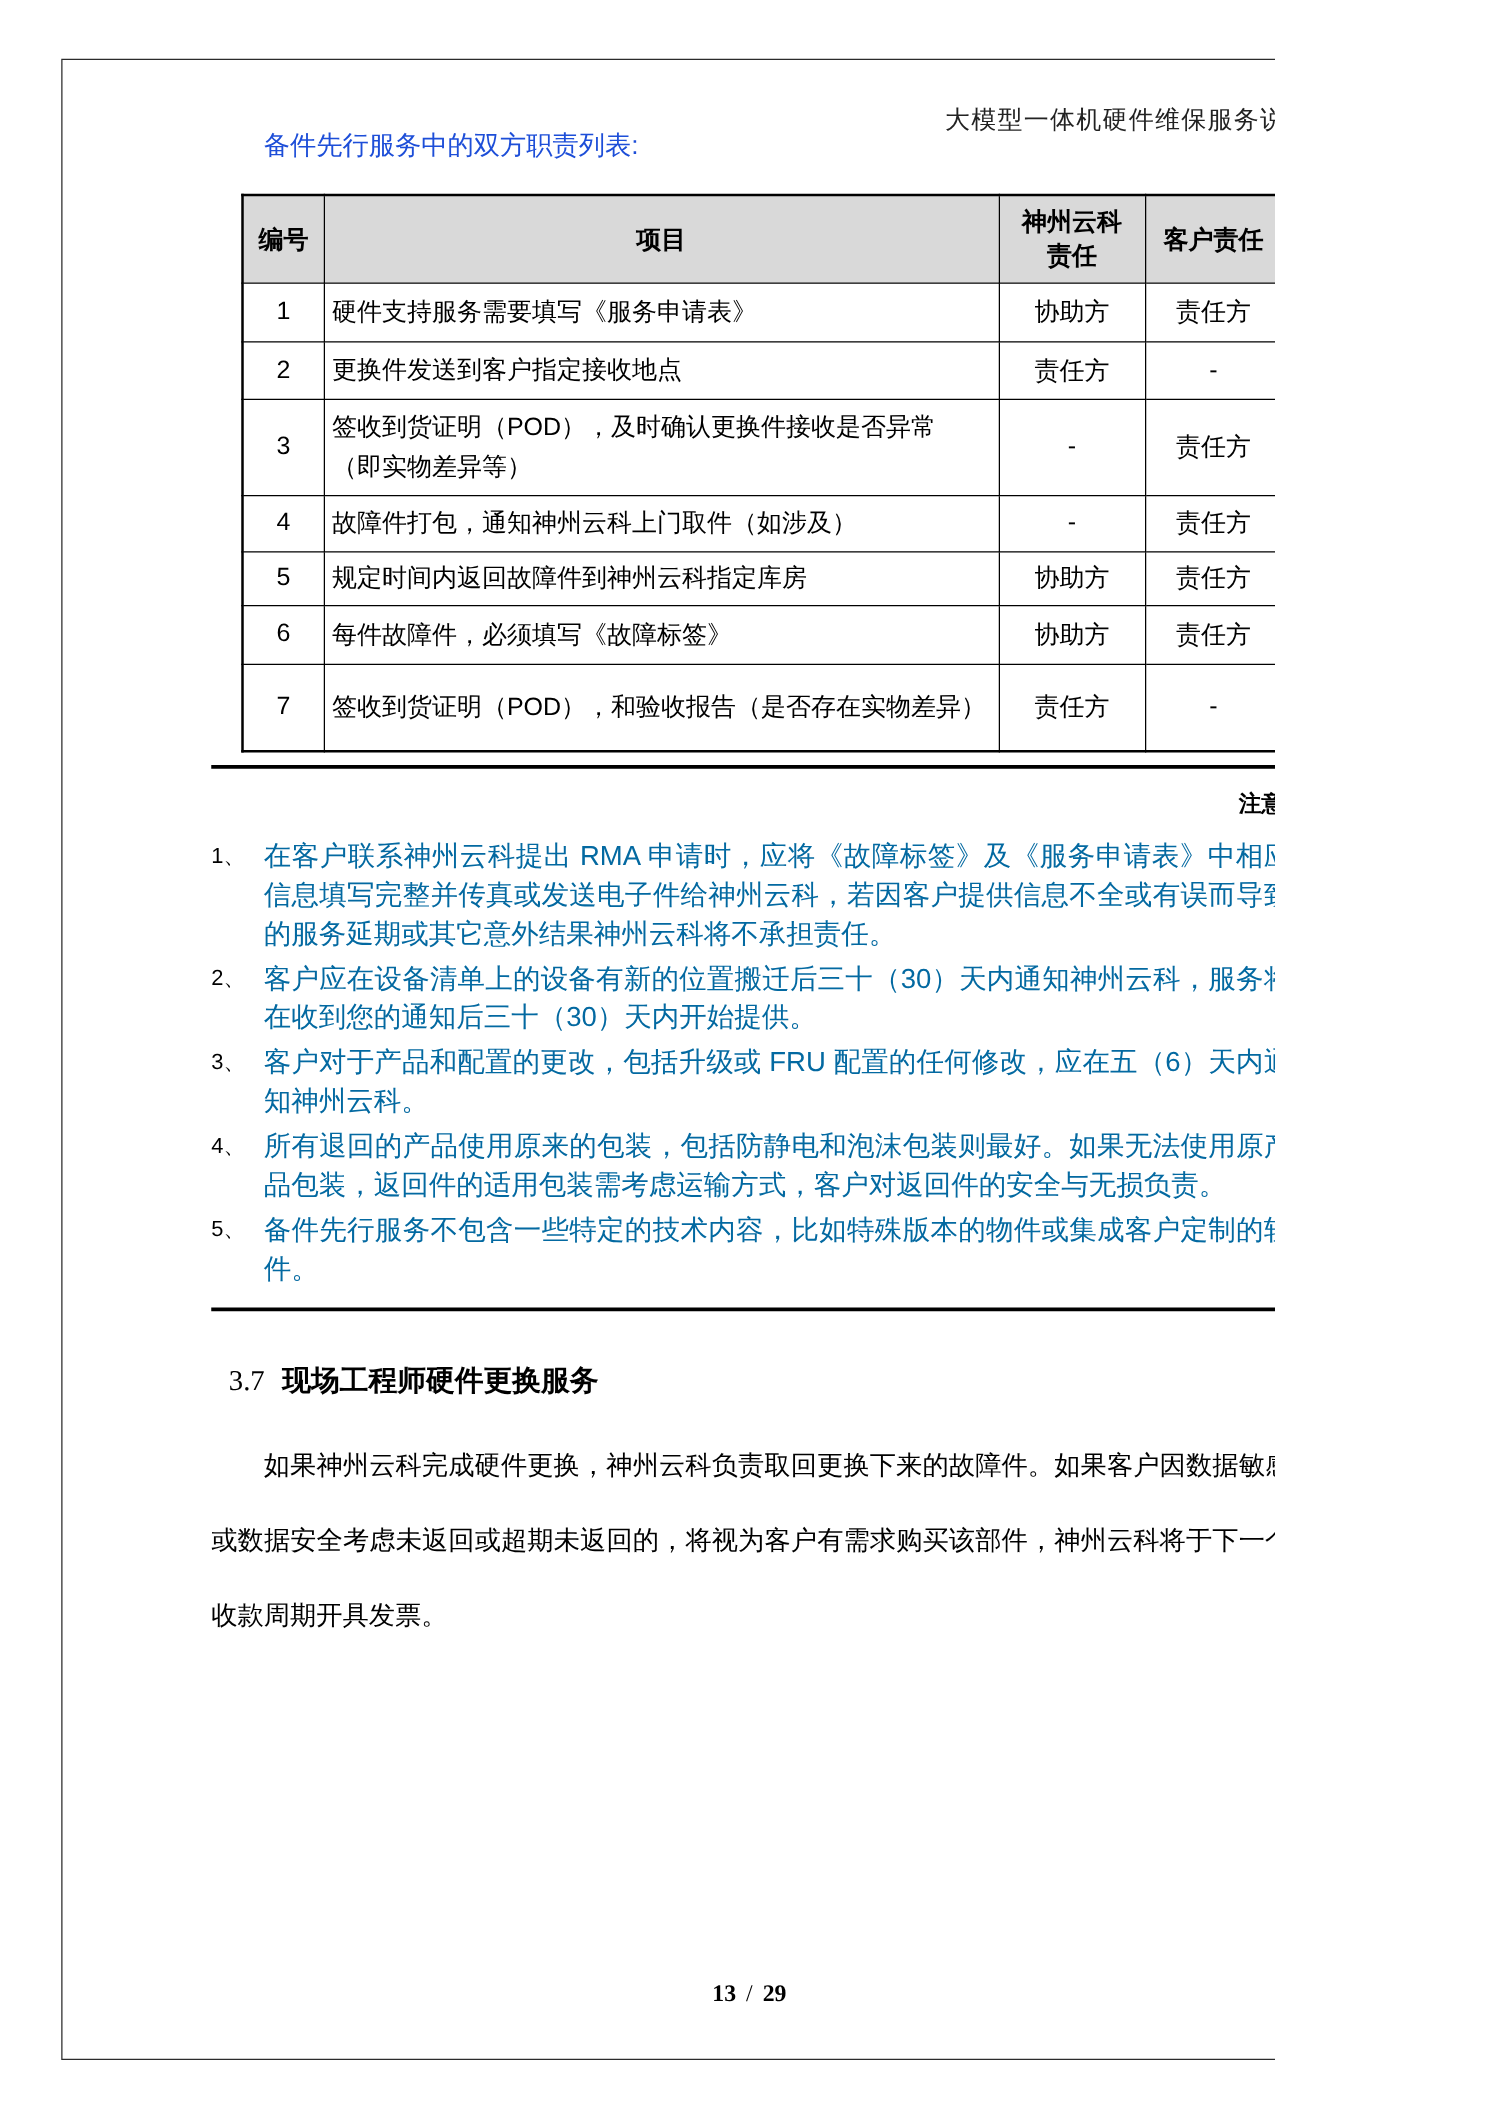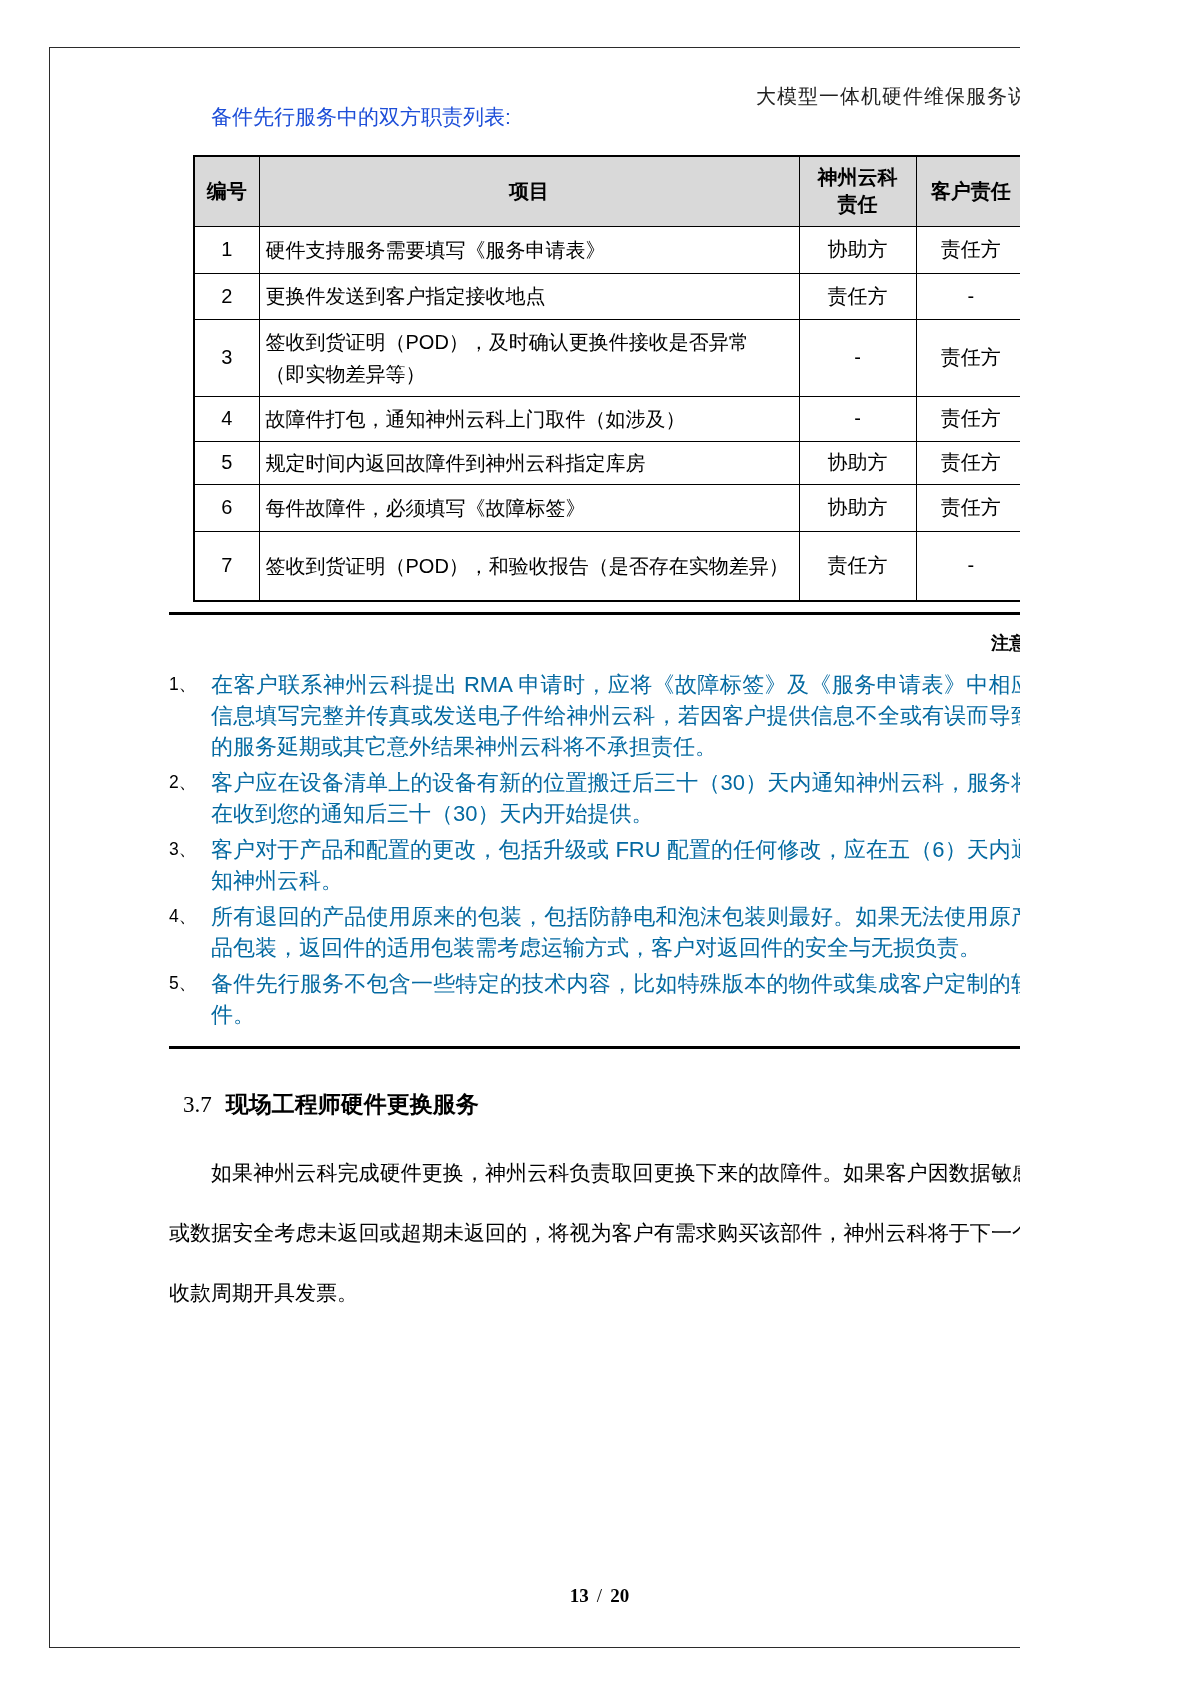--- a/index.html
+++ b/index.html
@@ -254,17 +254,17 @@
 
       <h2 class="section-heading">
         <span class="section-number">3.7</span><span class="section-title">现场工程师硬件更换服务</span>
       </h2>
 
       <p class="body-para">如果神州云科完成硬件更换，神州云科负责取回更换下来的故障件。如果客户因数据敏感或数据安全考虑未返回或超期未返回的，将视为客户有需求购买该部件，神州云科将于下一个收款周期开具发票。</p>
 
     </div>
 
     <div class="footer">
-      <span>13</span><span class="sep">/</span><span>20</span>
+      <span>13</span><span class="sep">/</span><span>29</span>
     </div>
 
   </div>
 </div>
 
 </body></html>

